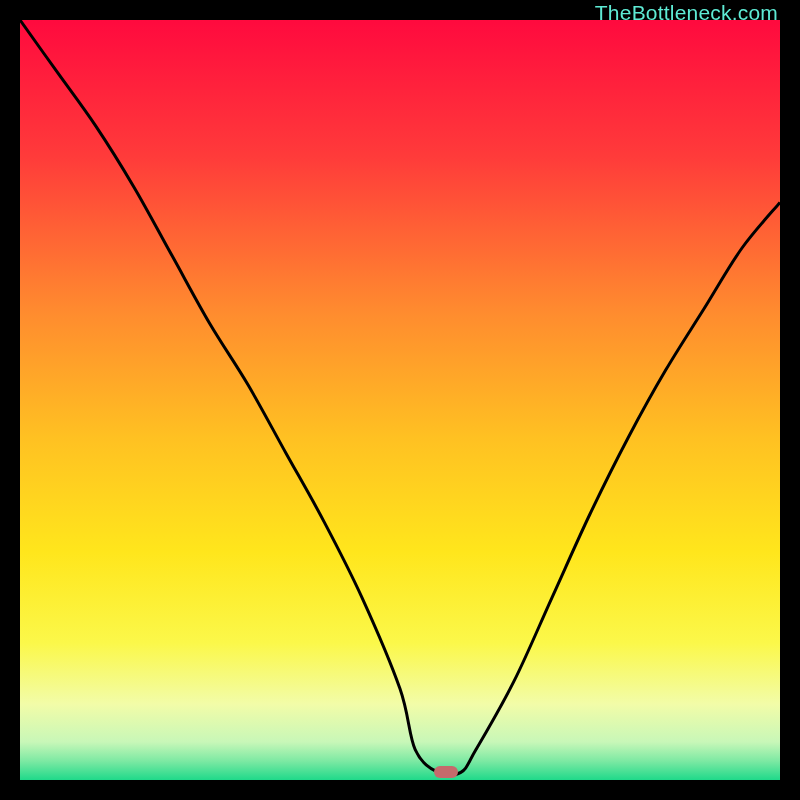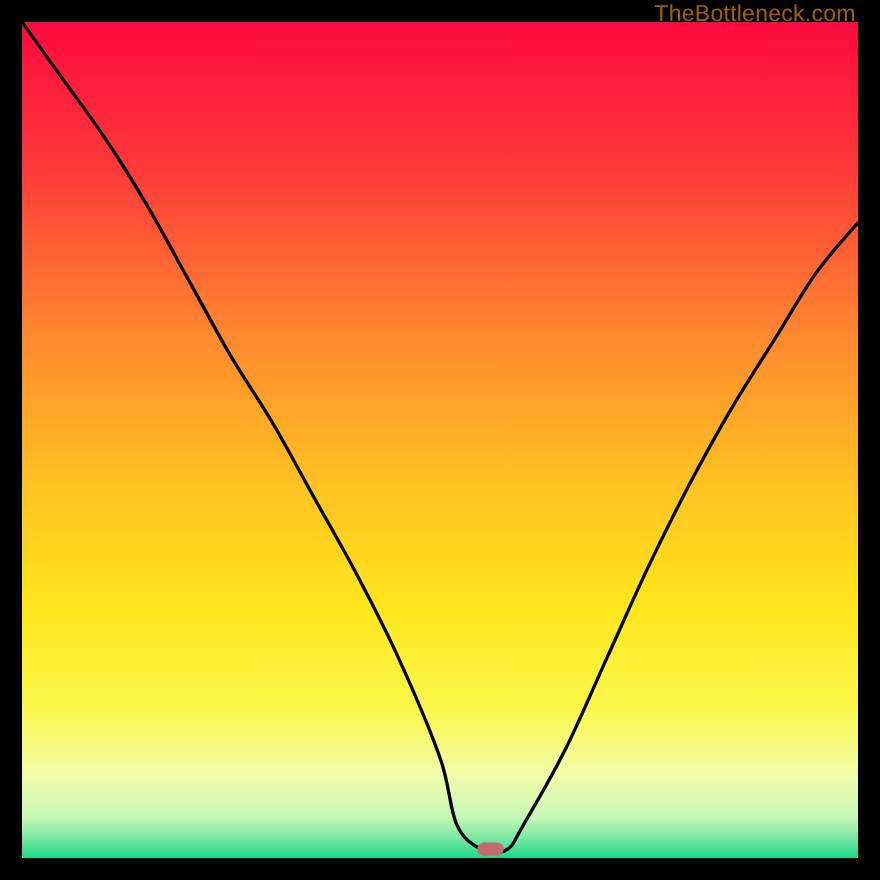--- a/index.html
+++ b/index.html
@@ -39,21 +39,21 @@
     left: 0;
     top: 0;
     width: 760px;
     height: 760px;
     overflow: visible;
   }
   .watermark {
     position: absolute;
     top: 1px;
     right: 22px;
-    color: #a16207;
+    color: #5eead4;
     font-size: 21px;
     font-weight: 500;
     letter-spacing: 0.2px;
   }
   .marker {
     position: absolute;
     width: 24px;
     height: 12px;
     border-radius: 6px;
     transform: translate(-50%, -50%);

